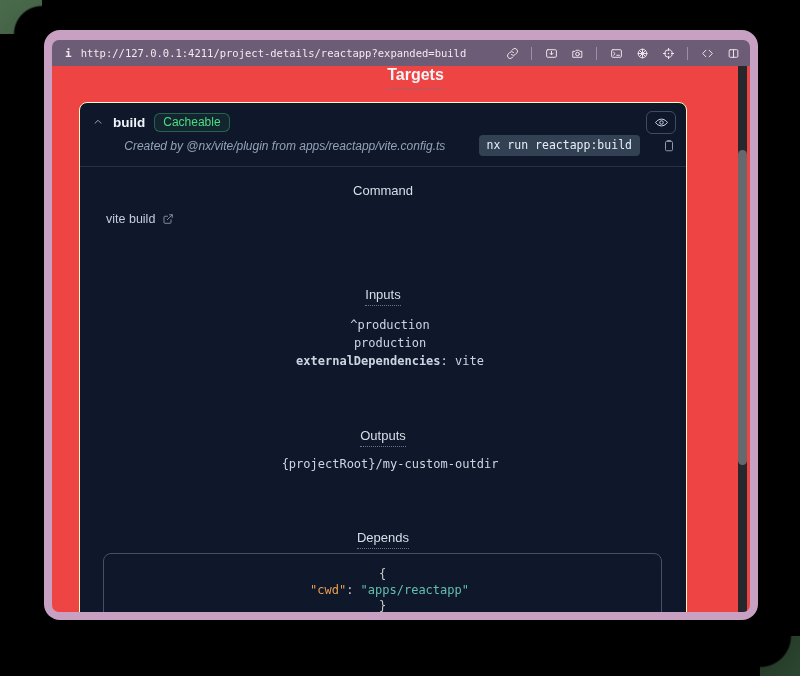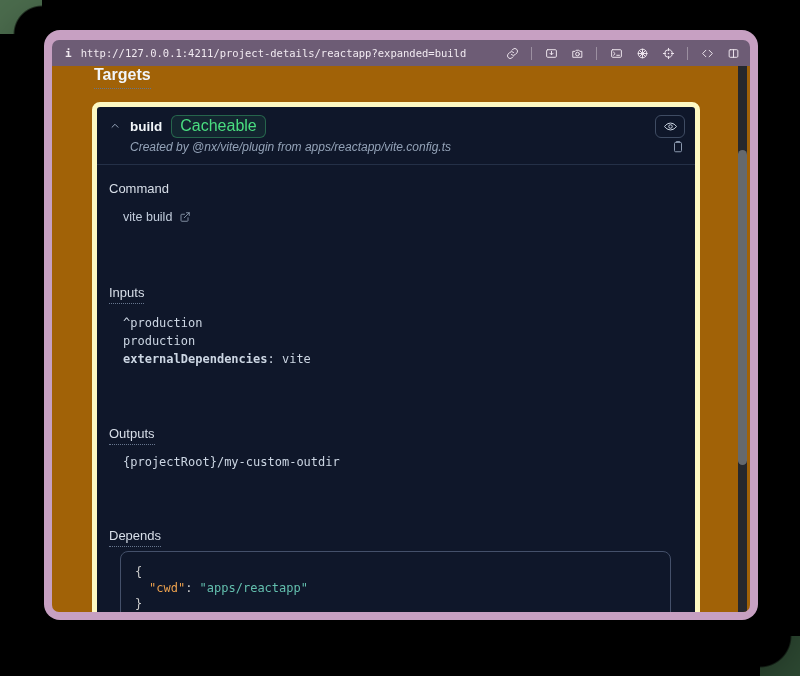--- a/index.html
+++ b/index.html
@@ -21,43 +21,43 @@
   .toolbar { height:26px; background:#6d5c75; display:flex; align-items:center;
              padding:0 10px 0 13px; flex:none; color:#f1eaf1; }
   .info-i { font-family:"DejaVu Sans Mono", monospace; font-size:11px; font-weight:bold; margin-right:9px; }
   .url { font-family:"DejaVu Sans Mono", monospace; font-size:10.5px; letter-spacing:0; white-space:nowrap;text-align:center; }
   .tb-right { margin-left:auto; display:flex; align-items:center; gap:12px; }
   .tb-icon { width:14px; height:14px; display:flex; align-items:center; justify-content:center; color:#efe6ef; }
   .tb-icon svg { width:13px; height:13px; stroke:currentColor; fill:none;
                  stroke-width:1.8; stroke-linecap:round; stroke-linejoin:round; }
   .tb-div { width:1px; height:13px; background:rgba(255,255,255,0.32); }
 
-  .content { flex:1; background:#a16207; position:relative; overflow:hidden;
-             padding-left:40px; color:#e2e8f0; }
+  .content { flex:1; background:#ef4444; position:relative; overflow:hidden;
+             padding-left:27px; color:#e2e8f0;text-align:center; }
 
   
   .scroll-track { position:absolute; right:3px; top:0; bottom:0; width:9px; background:#26282d; }
   .scroll-thumb { position:absolute; right:3px; top:84px; width:9px; height:315px;
                   background:#65696e; border-radius:5px; }
 
   .page-title { display:inline-block; margin:-6px 0 0 2px; font-size:16px; font-weight:600;
                 color:#f1f5f9; padding-bottom:4px; border-bottom:1px dotted #67768e; }
 
-  .card { width:608px; border:5px solid #fef9c3; border-radius:8px; background:#0f172a; }
+  .card { width:608px; border:1px solid #fef9c3; border-radius:8px; background:#0f172a; }
   .card.build { margin-top:13px; }
   .card.serve { margin-top:17px; height:40px; display:flex; align-items:center; padding:0 10px 0 12px; }
 
   .hdr1 { display:flex; align-items:center; gap:9px; padding:8px 10px 0 12px; height:30px; }
   .hdr2 { display:flex; align-items:center; gap:22px; padding:2px 10px 10px 33px; }
   .card-header { border-bottom:1px solid #243047; }
 
   .chev { color:#94a3b8; display:flex; }
   .chev svg { width:12px; height:12px; stroke:currentColor; fill:none; stroke-width:2; stroke-linecap:round; stroke-linejoin:round; }
   .t-name { font-size:13.5px; font-weight:700; color:#f1f5f9; }
-  .badge { font-size:16px; color:#4ade80; background:rgba(74,222,128,0.08);
+  .badge { font-size:12px; color:#4ade80; background:rgba(74,222,128,0.08);
            border:1px solid rgba(74,222,128,0.35); padding:1px 8px 2px; border-radius:6px; }
   .spacer { flex:1; }
   .eye-btn { width:30px; height:23px; border:1px solid #3f4c63; border-radius:6px;
              display:flex; align-items:center; justify-content:center; color:#cbd5e1; background:transparent; }
   .eye-btn svg { width:15px; height:15px; stroke:currentColor; fill:none; stroke-width:1.6; }
 
   .created-by { flex:1; font-size:12px; font-style:italic; color:#94a3b8; }
   .run-chip { font-family:"DejaVu Sans Mono", monospace; font-size:11.5px; color:#e7edf5;
               background:#334155; padding:3px 8px 4px; border-radius:4px; white-space:nowrap; }
   .copy-btn { color:#94a3b8; display:flex; background:none; border:none; }
@@ -175,20 +175,21 @@
               <span style="display:flex">
                 <svg viewBox="0 0 24 24">
                     <path d="M2.5 12S6 6.5 12 6.5 21.5 12 21.5 12 18 17.5 12 17.5 2.5 12 2.5 12z"></path>
                     <circle cx="12" cy="12" r="2.8"></circle>
                   </svg>
               </span>
             </button>
           </div>
           <div class="hdr2">
             <span class="created-by">Created by @nx/vite/plugin from apps/reactapp/vite.config.ts</span>
+            <span class="run-chip">nx run reactapp:build</span>
             <button class="copy-btn">
               <span style="display:flex">
                 <svg viewBox="0 0 24 24">
                     <rect x="6" y="5" width="12" height="16" rx="2"></rect>
                     <path d="M9 5V3.5h6V5"></path>
                   </svg>
               </span>
             </button>
           </div>
         </div>

